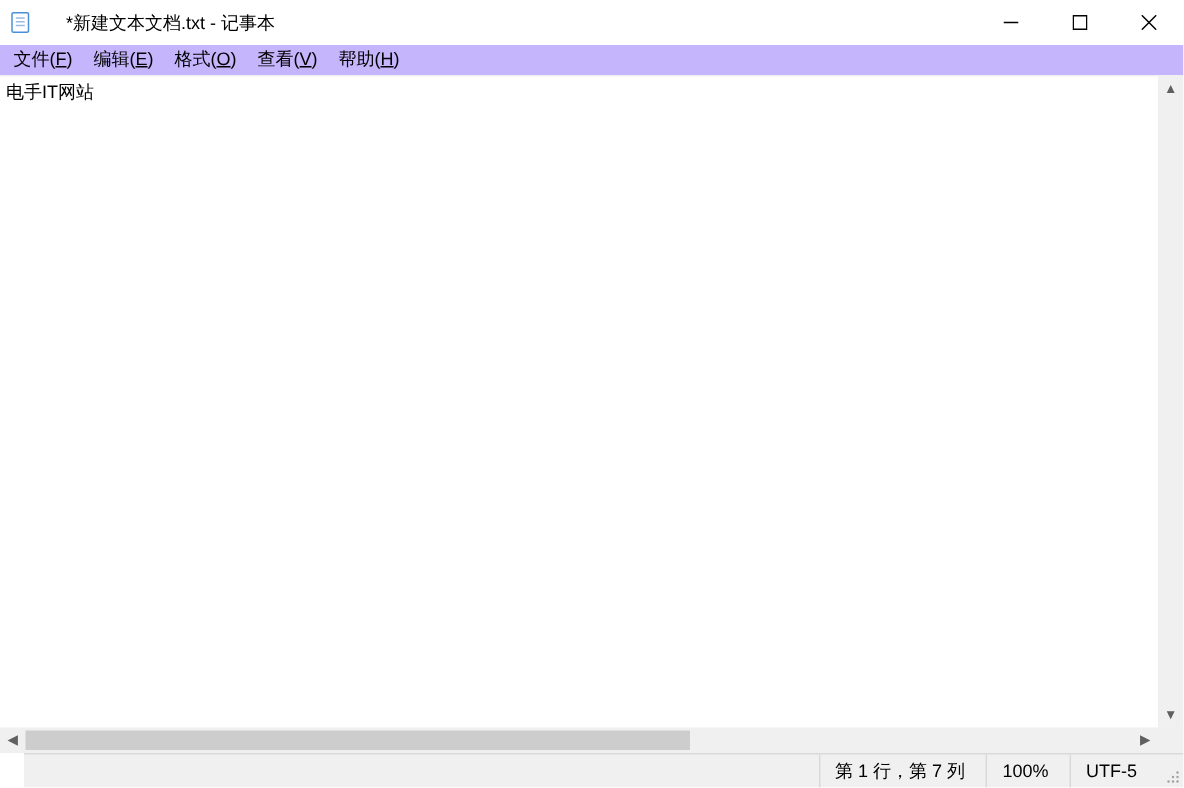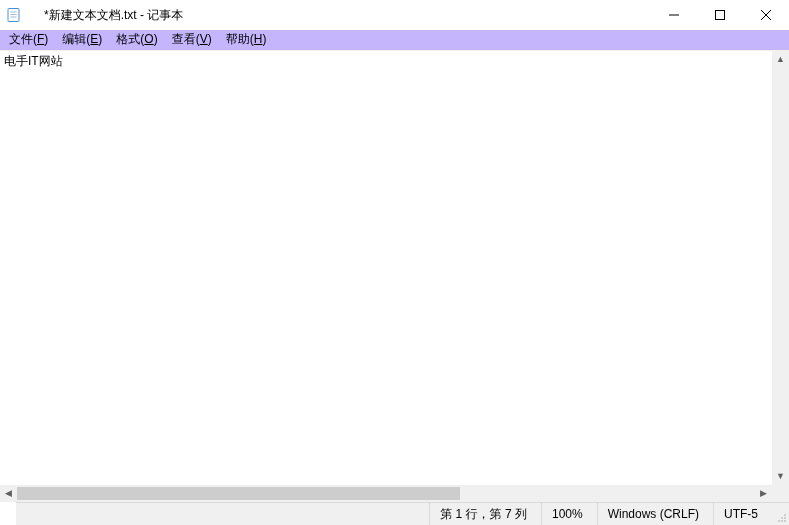--- a/index.html
+++ b/index.html
@@ -196,21 +196,20 @@
   <div class="scroll-arrow-h">
       <span class="arrow">▶</span>
     </div>
   <div class="scroll-corner"></div>
 </div>
 
 <div class="statusbar">
   <div class="status-spacer"></div>
   <div class="status-section">第 1 行，第 7 列</div>
   <div class="status-section">100%</div>
-  <div class="status-section">Windows (CRLF)</div>
   <div class="status-section">UTF-5</div>
   <div class="status-grip">
     <svg width="12" height="12">
       <circle cx="10" cy="10" r="0.8" fill="#a0a0a0"></circle>
       <circle cx="7" cy="10" r="0.8" fill="#a0a0a0"></circle>
       <circle cx="10" cy="7" r="0.8" fill="#a0a0a0"></circle>
       <circle cx="4" cy="10" r="0.8" fill="#a0a0a0"></circle>
       <circle cx="7" cy="7" r="0.8" fill="#a0a0a0"></circle>
       <circle cx="10" cy="4" r="0.8" fill="#a0a0a0"></circle>
     </svg>

